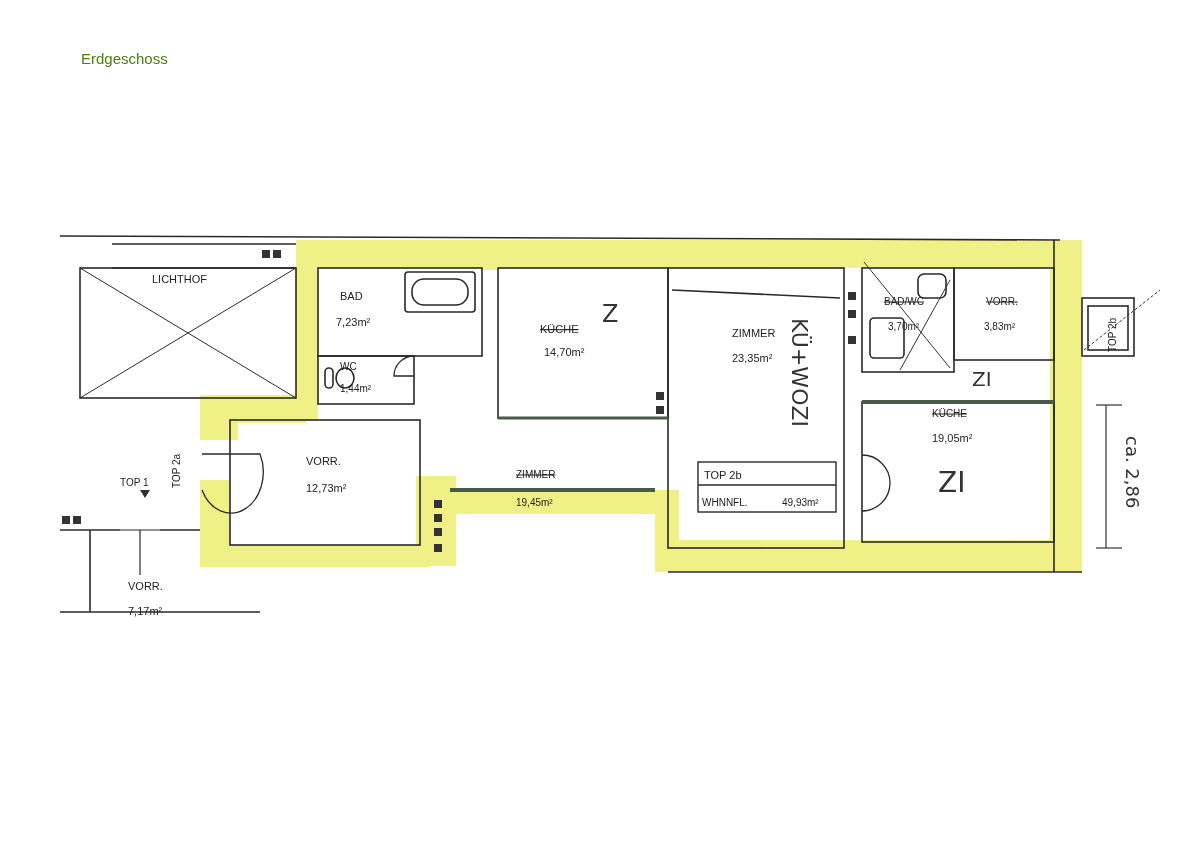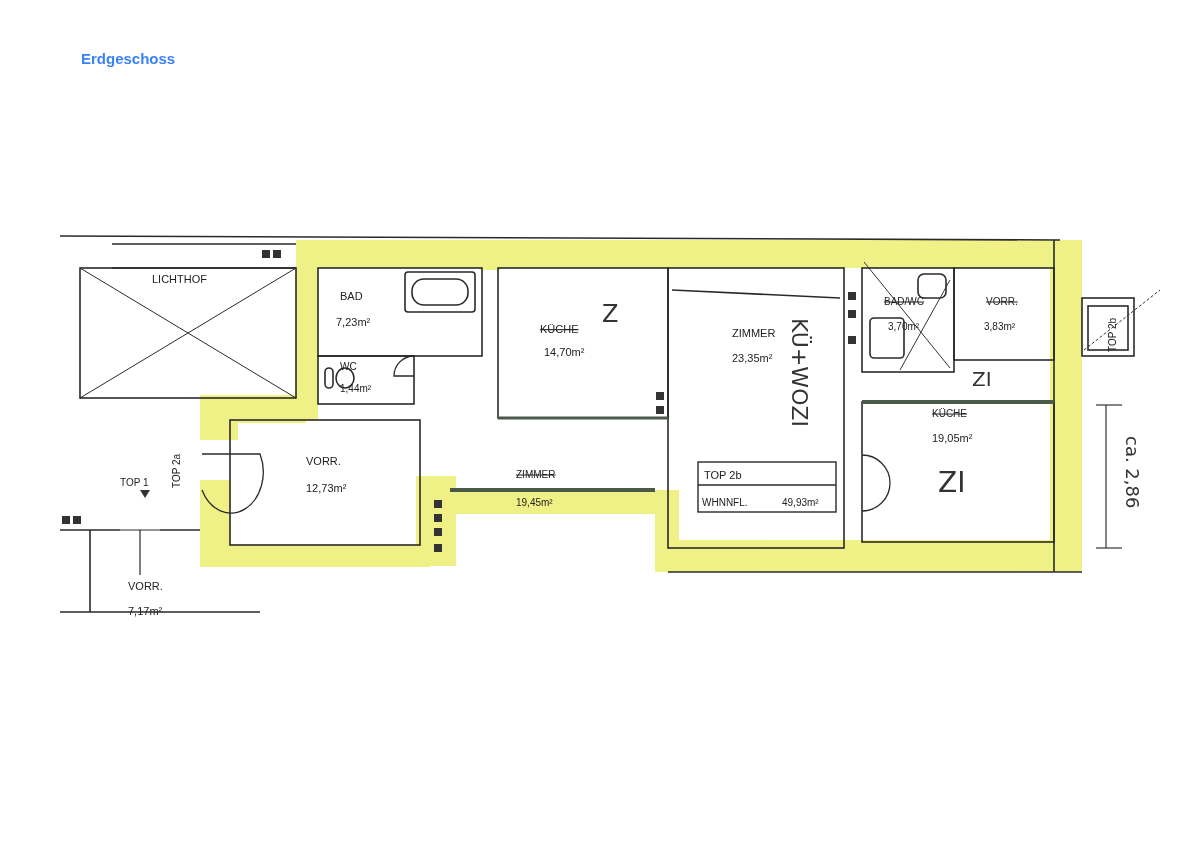--- a/index.html
+++ b/index.html
@@ -1,17 +1,17 @@
 <!DOCTYPE html>
 <html><head>
 <meta charset="utf-8">
 <style>
   html, body { margin:0; padding:0; background:#ffffff; }
   body { width:1200px; height:849px; position:relative; overflow:hidden; font-family:"Liberation Sans", sans-serif; }
-  .title { position:absolute; left:81px; top:50px; font-size:15px; font-weight:bold; color:#3b82f6; }
+  .title { position:absolute; left:81px; top:50px; font-size:15px; font-weight:normal; color:#4d7c0f; }
   svg { position:absolute; left:0; top:0; }
   .lbl { font-family:"Liberation Sans", sans-serif; font-size:11px; fill:#222; }
   .lbl-sm { font-family:"Liberation Sans", sans-serif; font-size:10px; fill:#222; }
   .hand { font-family:"DejaVu Sans", sans-serif; fill:#333; }
 </style>
 </head>
 <body>
 
 <div class="title">Erdgeschoss</div>
 

